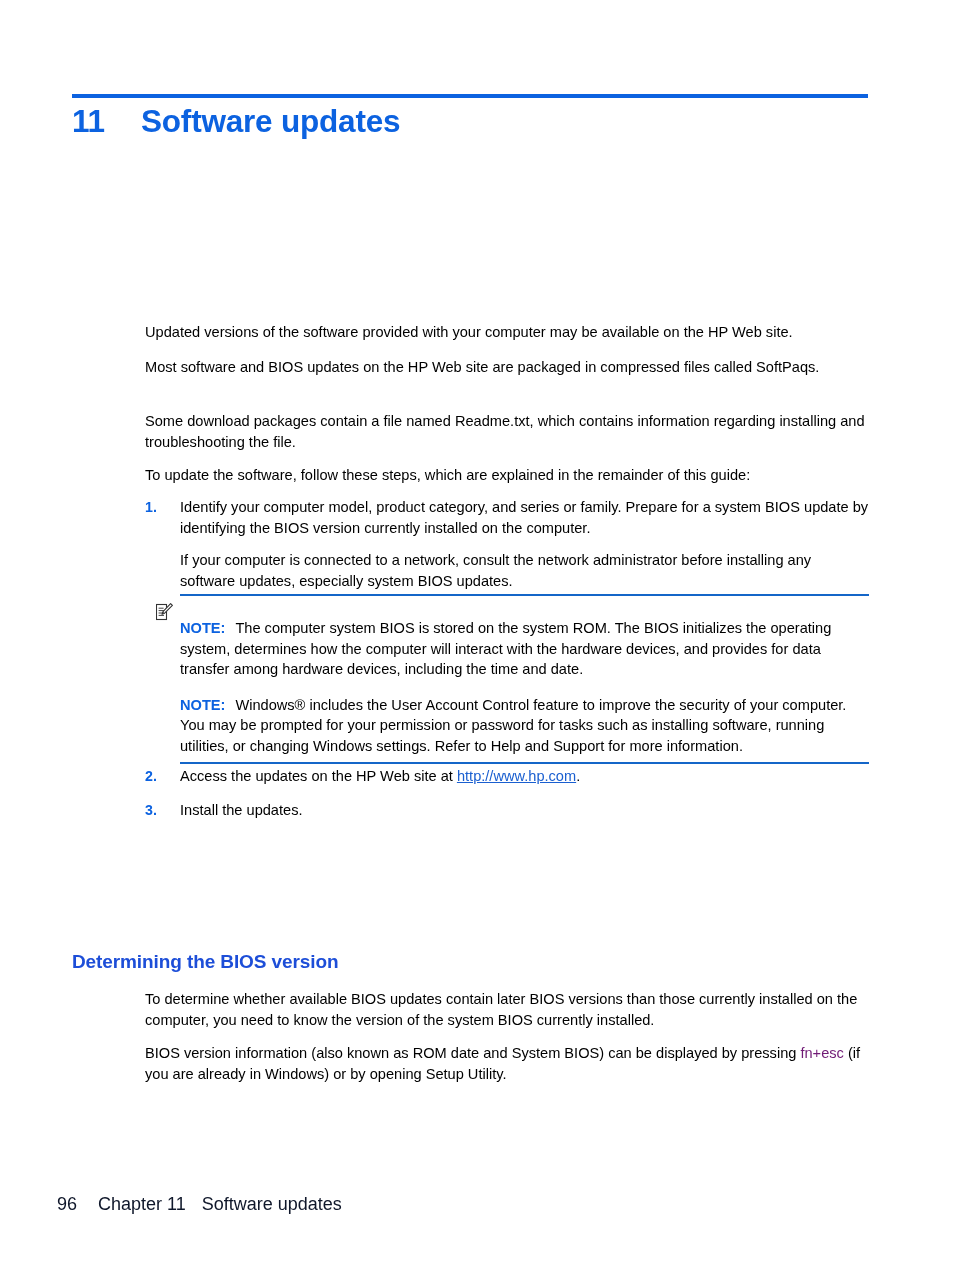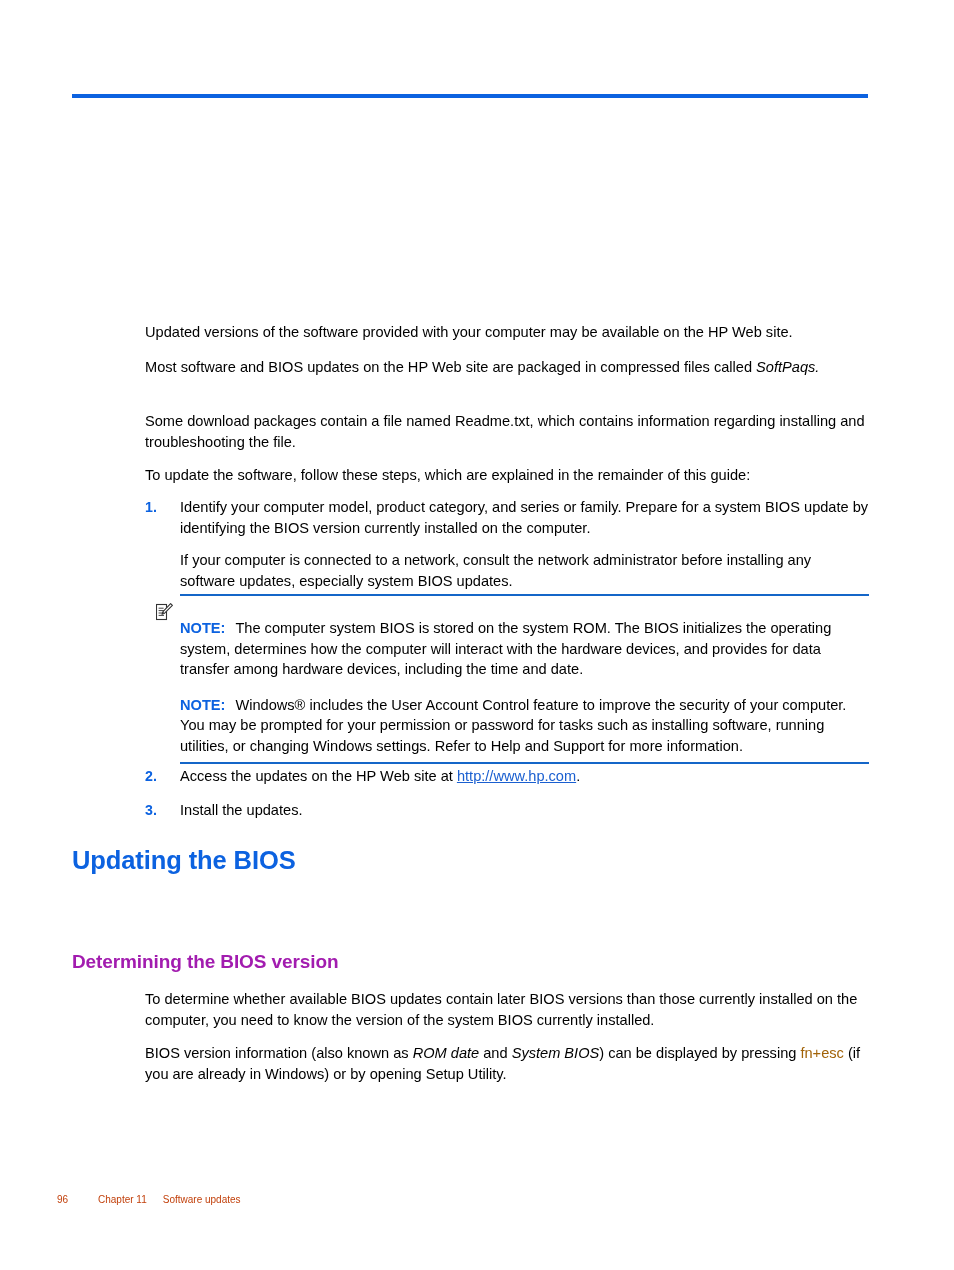--- a/index.html
+++ b/index.html
@@ -53,21 +53,21 @@
     position: absolute;
     font-size: 14.6px;
     line-height: 20.5px;
     color: #000;
     text-align: left;
   }
 
   .indent-1 { left: 145px; width: 724px; }
   .indent-2 { left: 180px; width: 689px; }
 
-  .italic { font-style: italic; }
+  .italic { }
 
   
   .listitem {
     position: absolute;
     font-size: 14.6px;
     line-height: 20.5px;
   }
   .listnum {
     position: absolute;
     left: 145px;
@@ -122,53 +122,56 @@
     font-weight: bold;
     color: #0c62e0;
     letter-spacing: -0.1px;
     white-space: nowrap;
   }
   .h2-section {
     position: absolute;
     left: 72px;
     font-size: 19px;
     font-weight: bold;
-    color: #a21caf;
+    color: #1d4ed8;
     letter-spacing: -0.1px;
     white-space: nowrap;
   }
 
   
   a.doclink {
     color: #1a5fd0;
     text-decoration: underline;
   }
   .keycombo {
-    color: #a16207;
+    color: #701a75;
   }
 
   
   .footer {
     position: absolute;
     left: 57px;
     top: 1194px;
-    font-size: 10px;
-    color: #c2410c;
+    font-size: 18px;
+    color: #0f172a;
     white-space: nowrap;
   }
   .footer-pg { display: inline-block; width: 41px; }
   .footer-ch { display: inline-block; }
   .footer-sp { display: inline-block; width: 16px; }
 </style>
 </head>
 <body>
 
 <div class="page">
 
   <div class="chapter-rule"></div>
+  <div class="chapter-title">
+    <span class="chapter-num">11</span><span>Software updates</span>
+  </div>
 
   <div class="para indent-1" style="top:322px;">Updated versions of the software provided with your computer may be available on the HP Web site.</div>
 
   <div class="para indent-1" style="top:357px;">
     <span>Most software and BIOS updates on the HP Web site are packaged in compressed files called </span><span class="italic">SoftPaqs.</span>
   </div>
 
   <div class="para indent-1" style="top:465px;">To update the software, follow these steps, which are explained in the remainder of this guide:</div>
 
   <div class="para indent-1" style="top:411px;">Some download packages contain a file named Readme.txt, which contains information regarding installing and troubleshooting the file.</div>
@@ -204,21 +207,20 @@
   <div class="listitem" style="top:766px;">
     <span class="listnum">2.</span>
     <span class="listtext"><span>Access the updates on the HP Web site at </span><a class="doclink" href="#">http://www.hp.com</a><span>.</span></span>
   </div>
 
   <div class="listitem" style="top:800px;">
     <span class="listnum">3.</span>
     <span class="listtext">Install the updates.</span>
   </div>
 
-  <div class="h1-section" style="top:846px;">Updating the BIOS</div>
 
   <div class="h2-section" style="top:951px;">Determining the BIOS version</div>
   <div class="para indent-1" style="top:989px;">To determine whether available BIOS updates contain later BIOS versions than those currently installed on the computer, you need to know the version of the system BIOS currently installed.</div>
 
   <div class="para indent-1" style="top:1043px;">
     <span>BIOS version information (also known as </span><span class="italic">ROM date</span><span> and </span><span class="italic">System BIOS</span><span>) can be displayed by pressing </span><span class="keycombo">fn+esc</span><span> (if you are already in Windows) or by opening Setup Utility.</span>
   </div>
 
   <div class="footer">
     <span class="footer-pg">96</span><span class="footer-ch">Chapter 11</span><span class="footer-sp"></span><span>Software updates</span>

